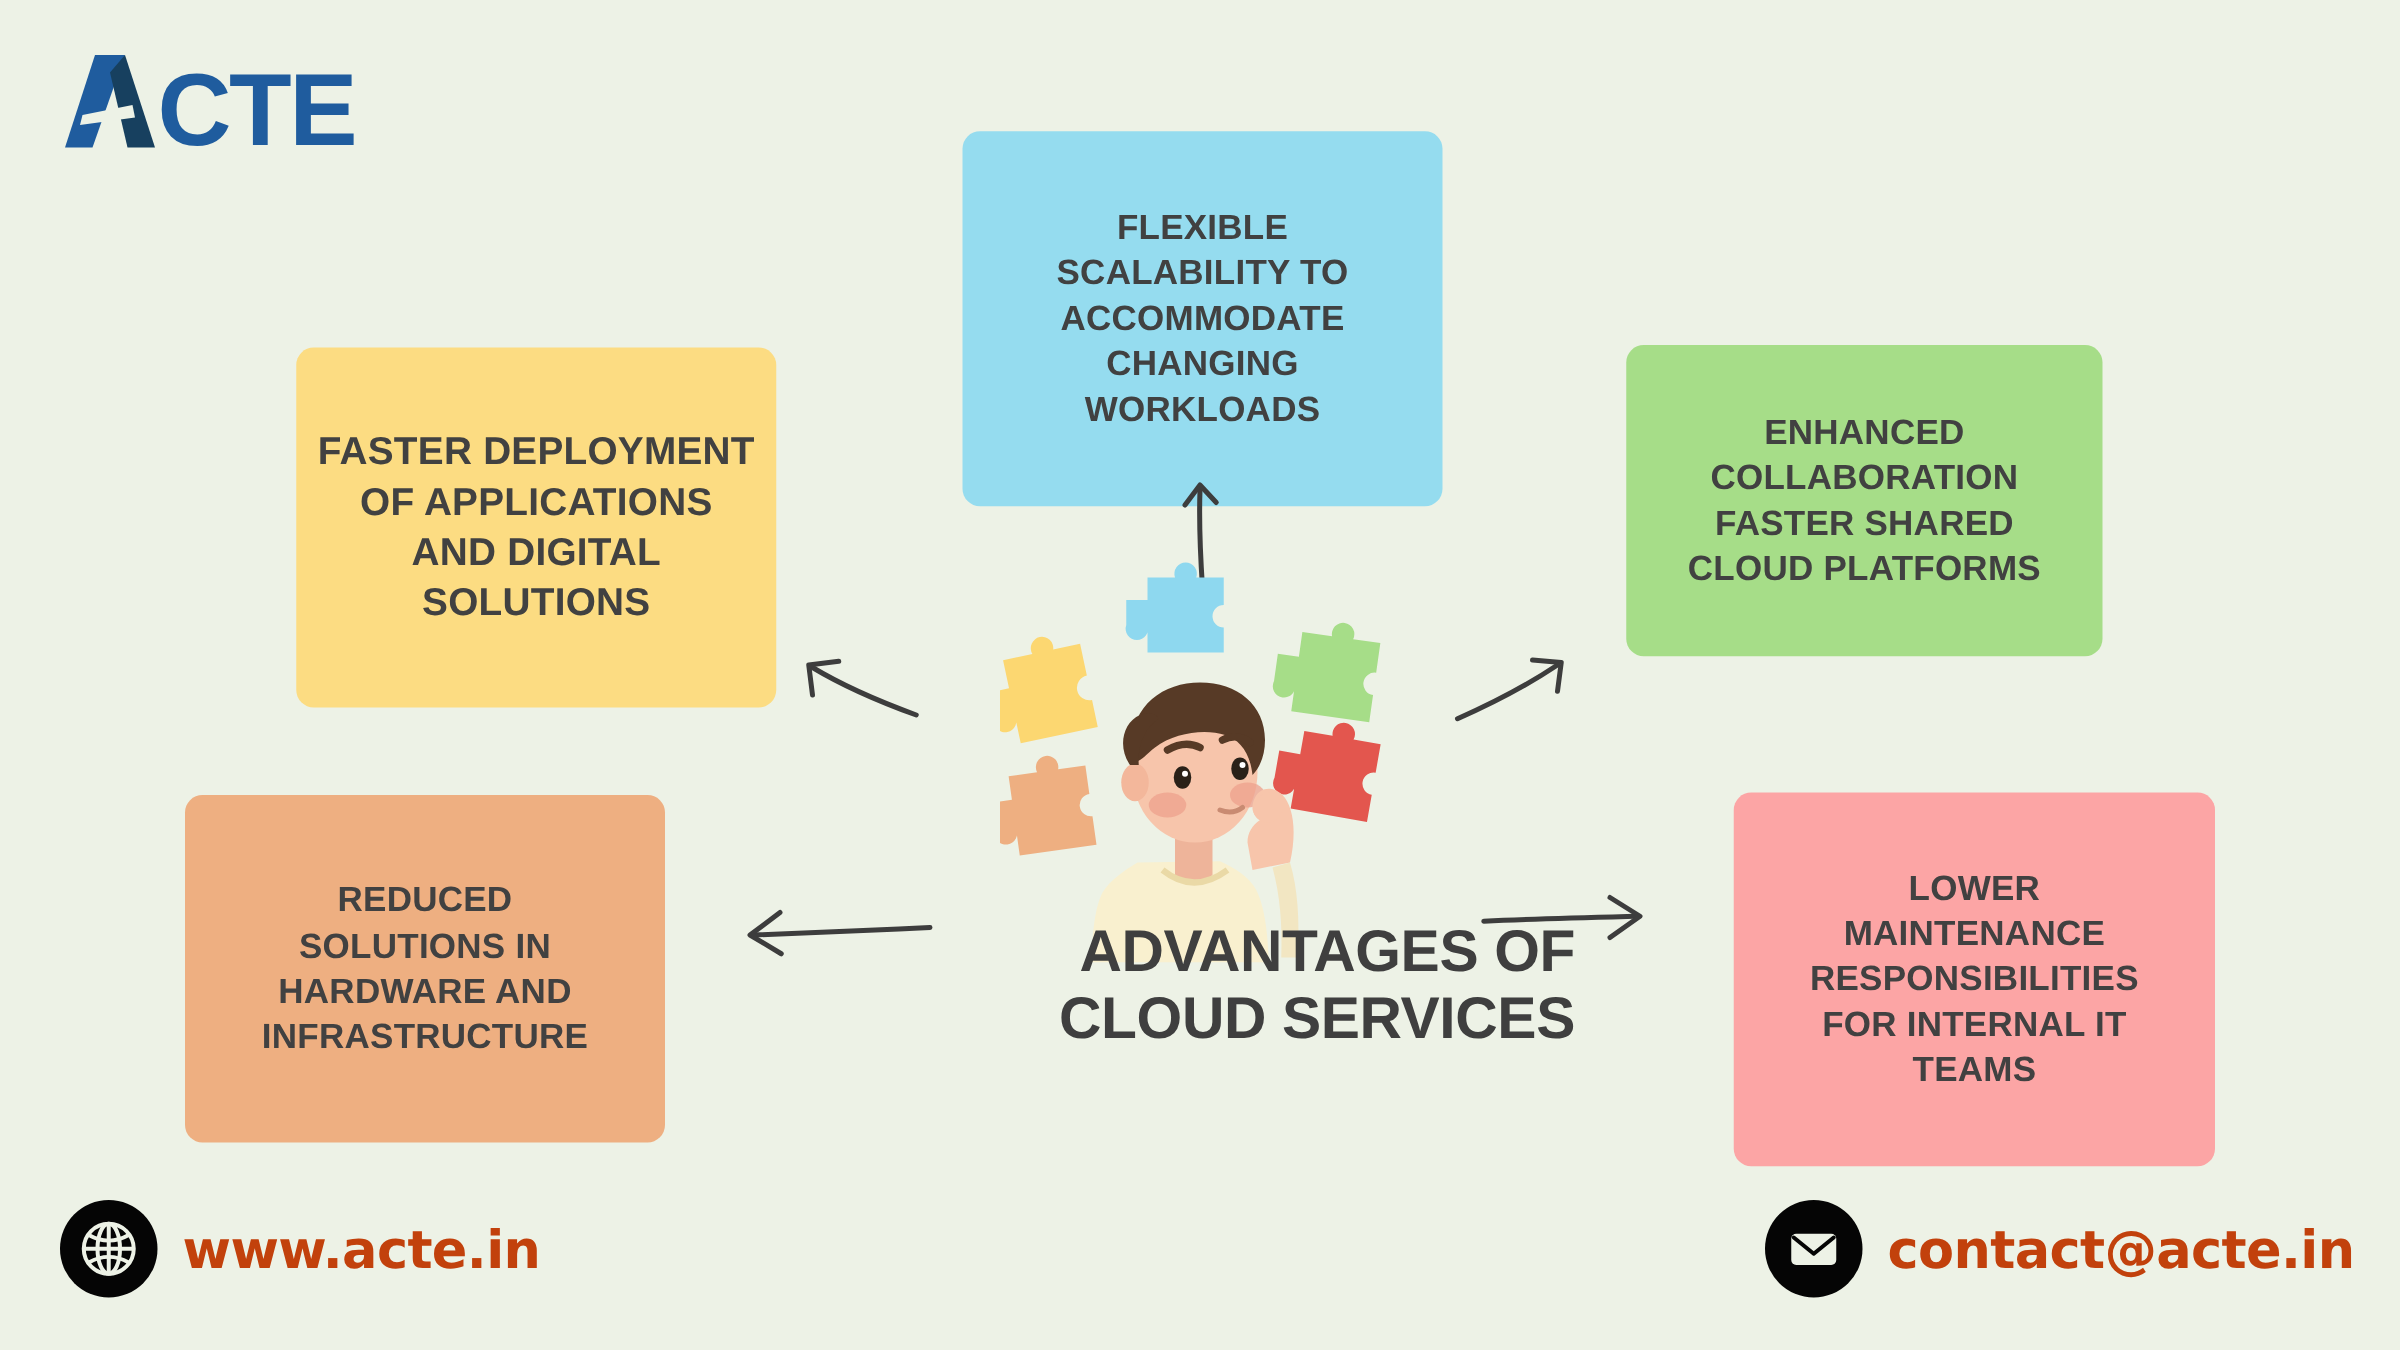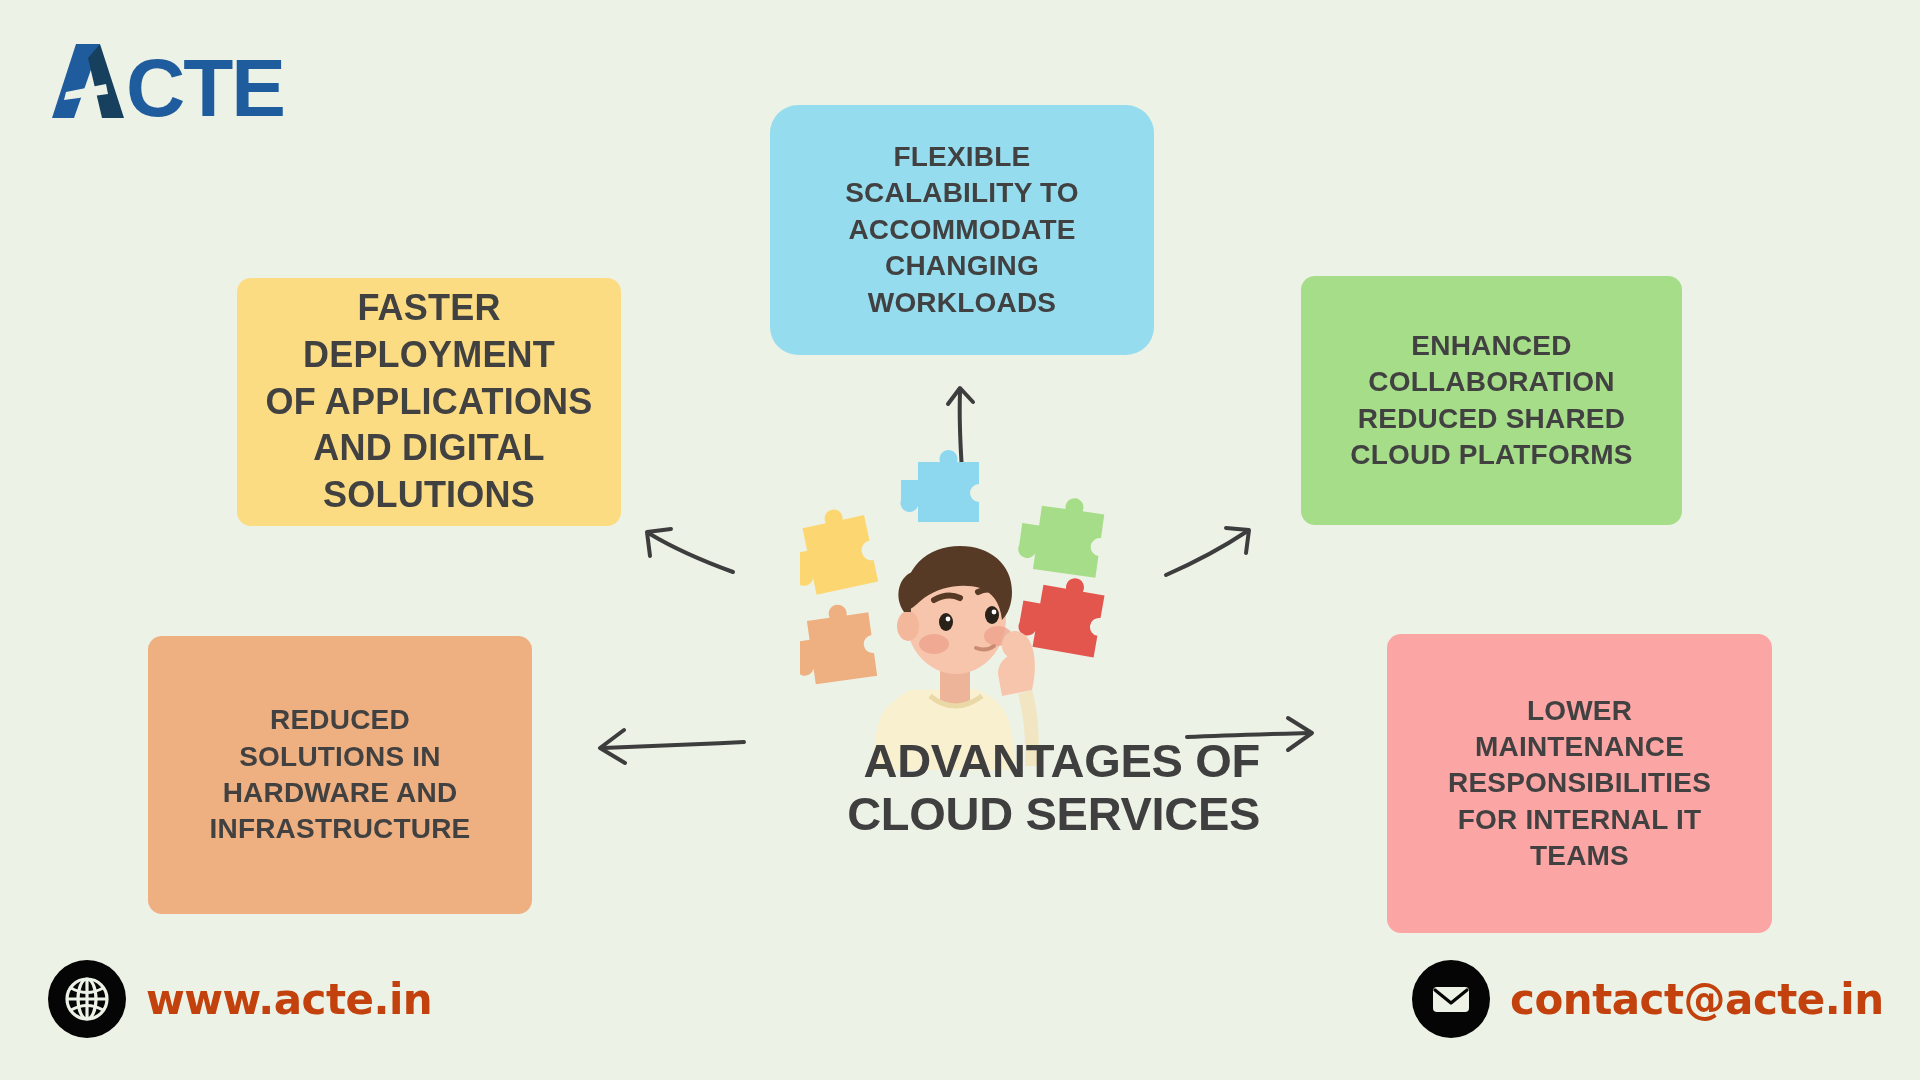--- a/index.html
+++ b/index.html
@@ -27,22 +27,22 @@
     text-align:center;
     color:#414141;
     font-weight:bold;
     letter-spacing:.2px;
     line-height:1.30;
     box-sizing:border-box;
     padding:10px 14px;
   }
   .card .card-text{display:block;white-space:pre-line;}
 
-  #card-yellow{left:237px;top:278px;width:384px;height:248px;background:#fcdc82;font-size:36px;}
-  #card-blue  {left:770px;top:105px;width:384px;height:250px;background:#95dcef;font-size:28px;border-radius:28px;}
+  #card-yellow{left:237px;top:278px;width:384px;height:288px;background:#fcdc82;font-size:31px;}
+  #card-blue  {left:770px;top:105px;width:384px;height:300px;background:#95dcef;font-size:28px;}
   #card-green {left:1301px;top:276px;width:381px;height:249px;background:#a6dd88;font-size:28px;}
   #card-orange{left:148px;top:636px;width:384px;height:278px;background:#eeaf81;font-size:28px;}
   #card-red   {left:1387px;top:634px;width:385px;height:299px;background:#fca5a5;font-size:28px;}
 
   
   #arrows{position:absolute;left:0;top:0;width:1920px;height:1080px;pointer-events:none;}
 
   
   #illustration{
     position:absolute;left:800px;top:440px;width:320px;height:330px;
@@ -114,21 +114,21 @@
     <span class="card-text">FLEXIBLE
 SCALABILITY TO
 ACCOMMODATE
 CHANGING
 WORKLOADS</span>
   </div>
 
   <div class="card" id="card-green">
     <span class="card-text">ENHANCED
 COLLABORATION
-REDUCED SHARED
+FASTER SHARED
 CLOUD PLATFORMS</span>
   </div>
 
   <div class="card" id="card-orange">
     <span class="card-text">REDUCED
 SOLUTIONS IN
 HARDWARE AND
 INFRASTRUCTURE</span>
   </div>
 

